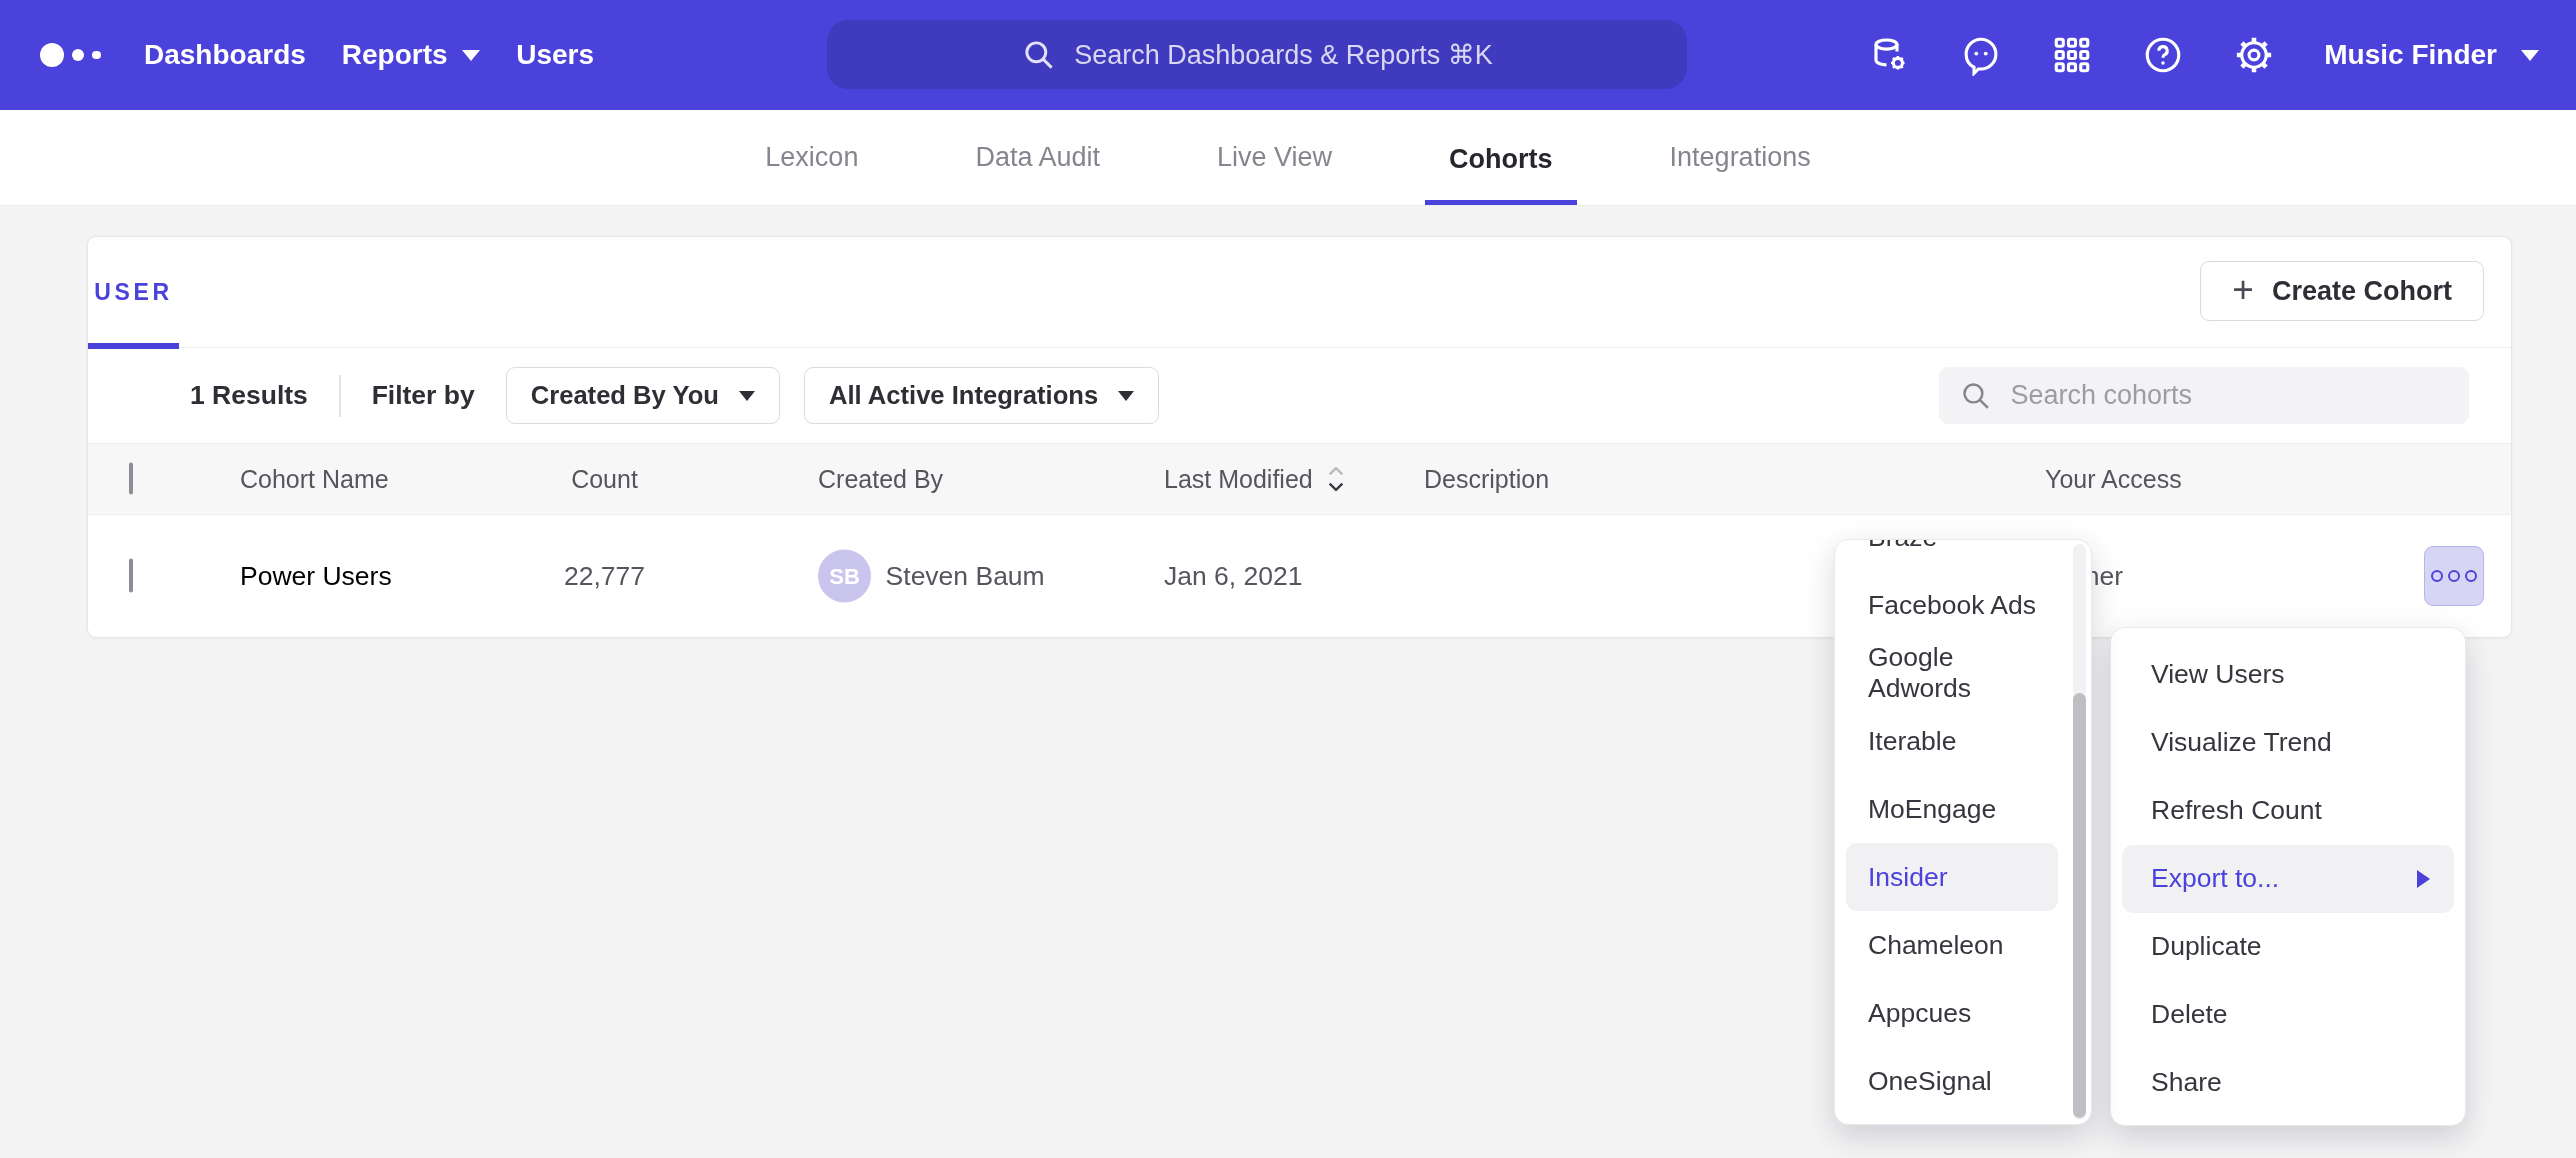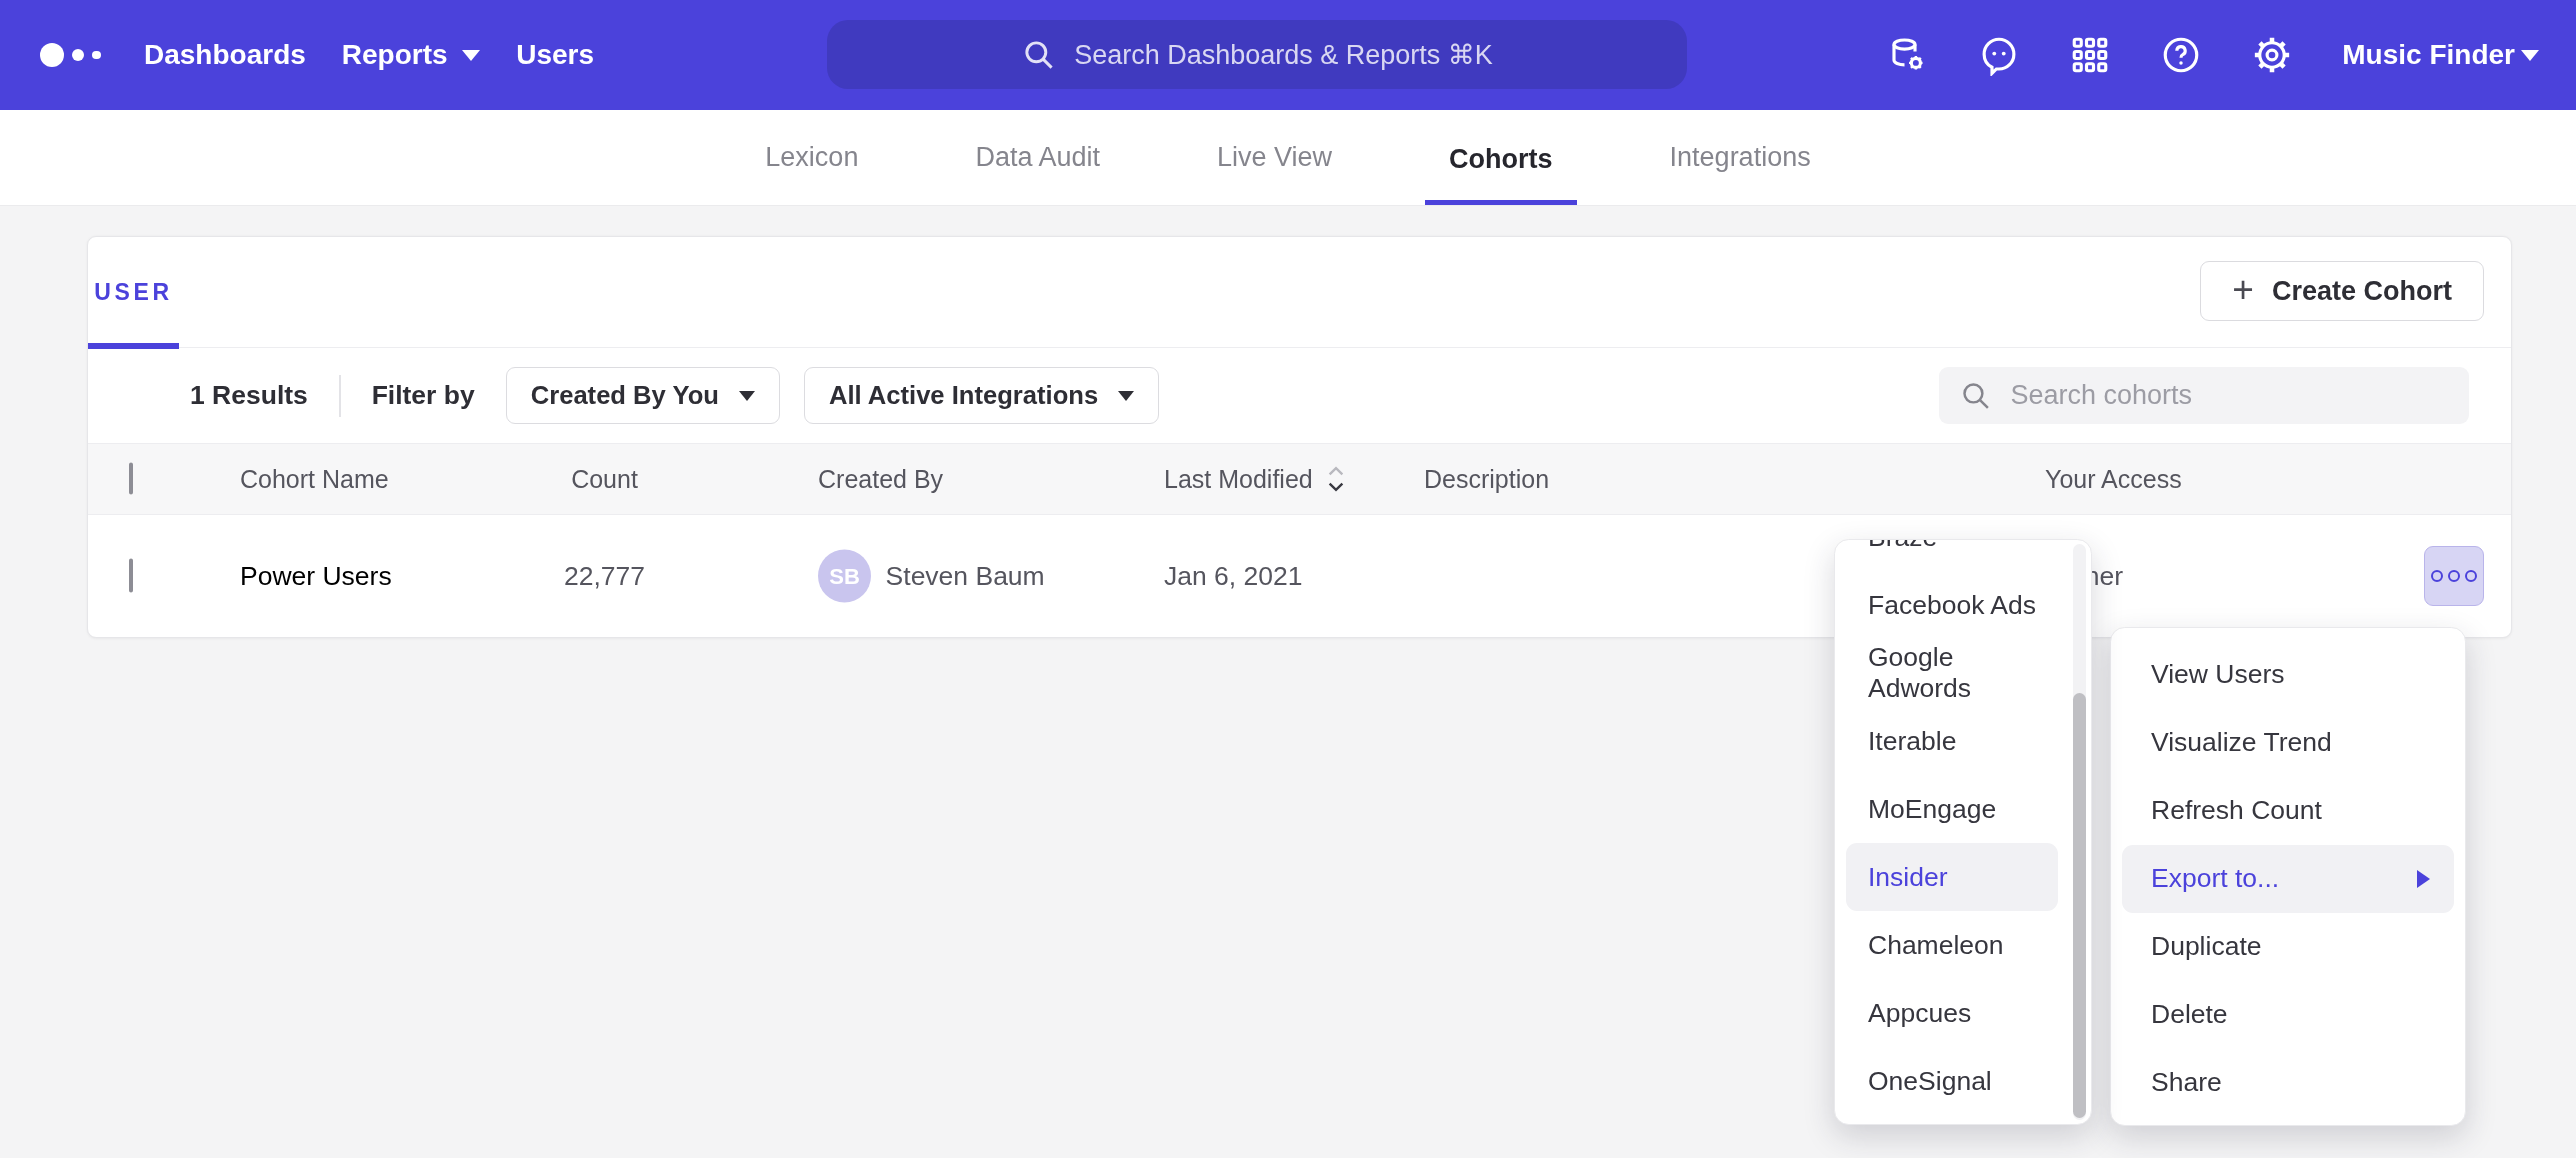--- a/index.html
+++ b/index.html
@@ -14,21 +14,21 @@
   .logo .d3{width:8.2px;height:8.2px;border-radius:50%;background:#fff;}
   .nav-links{position:absolute;left:144px;top:0;height:110px;display:flex;align-items:center;gap:36px;}
   .nav-link{display:flex;align-items:center;gap:14.6px;color:#fff;font-size:28px;font-weight:700;cursor:pointer;}
   .caret-w{width:0;height:0;border-left:9px solid transparent;border-right:9px solid transparent;border-top:11px solid #fff;}
   .nav-search{position:absolute;left:827px;top:20px;width:860px;height:69px;background:#403ABF;border-radius:21px;
               display:flex;align-items:center;justify-content:center;gap:18px;cursor:text;}
   .nav-search svg{stroke:rgba(255,255,255,.85);}
   .nav-search .ph{color:rgba(255,255,255,.8);font-size:27px;}
   .nav-right{position:absolute;right:37px;top:0;height:110px;display:flex;align-items:center;gap:49px;}
   .nav-ic{width:42px;height:42px;display:flex;align-items:center;justify-content:center;cursor:pointer;}
-  .project{display:flex;align-items:center;gap:6px;color:#fff;font-size:28px;font-weight:700;cursor:pointer;}
+  .project{display:flex;align-items:center;gap:24px;color:#fff;font-size:28px;font-weight:700;cursor:pointer;}
 
   
   .tabbar{position:absolute;top:110px;left:0;width:100%;height:95px;background:#fff;border-bottom:0.9px solid #EBEBED;
           display:flex;justify-content:center;gap:69px;z-index:5;}
   .tab{height:95px;display:flex;align-items:center;padding:0 24px;font-size:27px;color:#85858D;cursor:pointer;box-sizing:border-box;}
   .tab.active{color:#26262D;font-weight:700;border-bottom:5.5px solid #4B42DB;padding-top:9px;}
 
   
   .card{position:absolute;left:87px;top:236px;width:2423px;background:#fff;border:0.9px solid #E6E6E9;border-radius:9px;
         box-shadow:0 0.9px 2.7px rgba(0,0,0,.05);z-index:1;}

